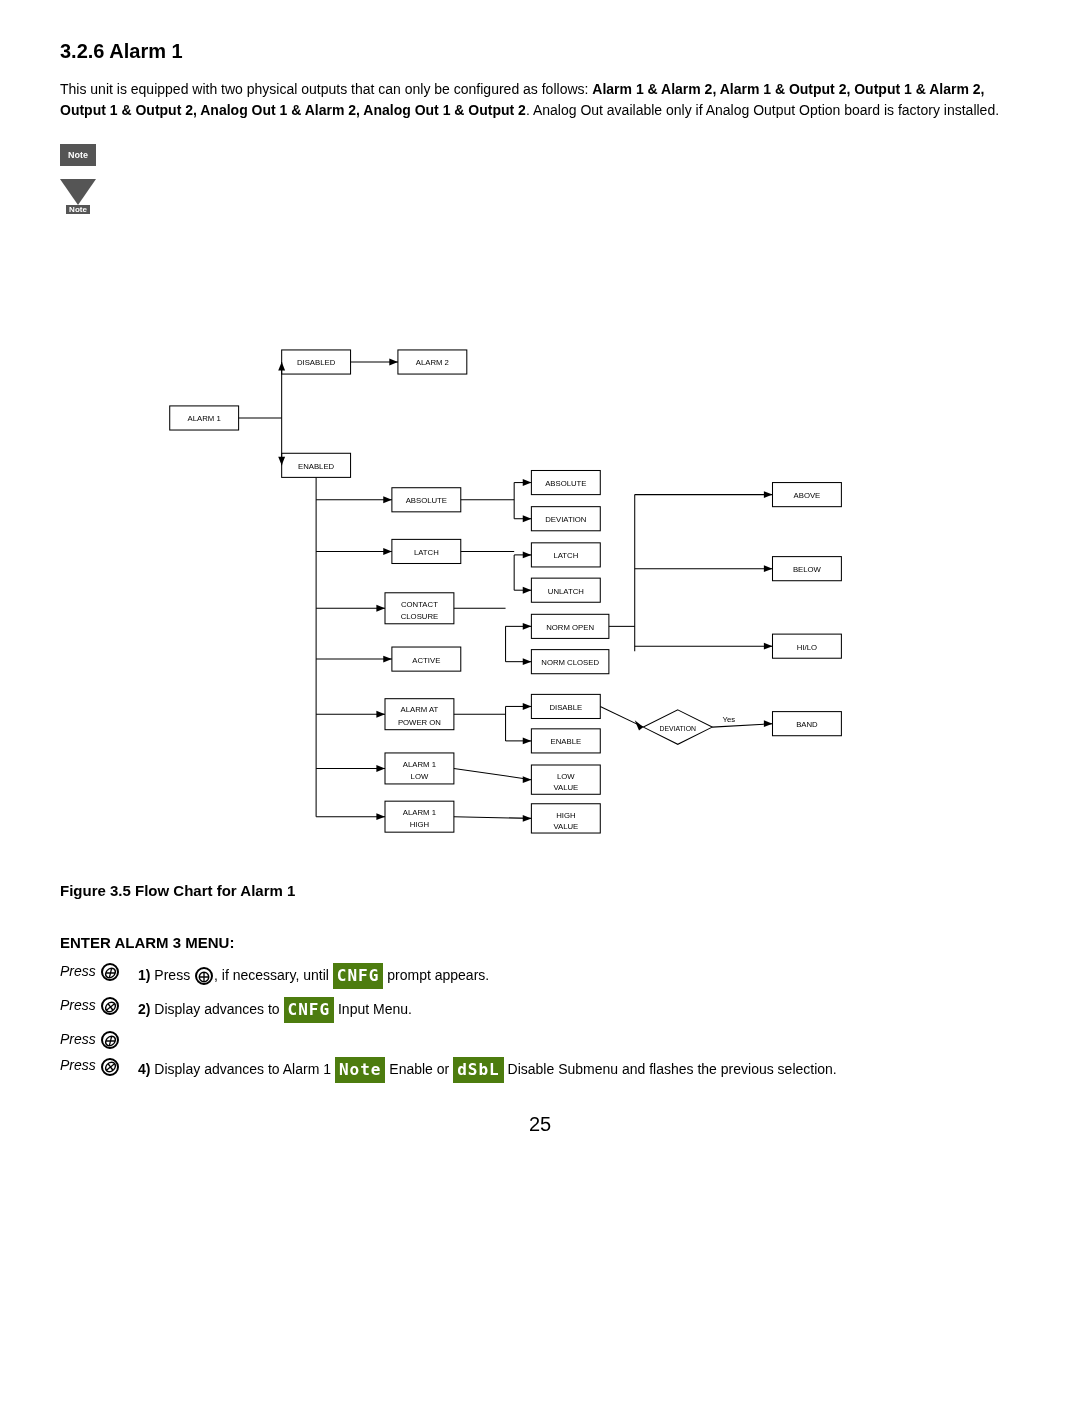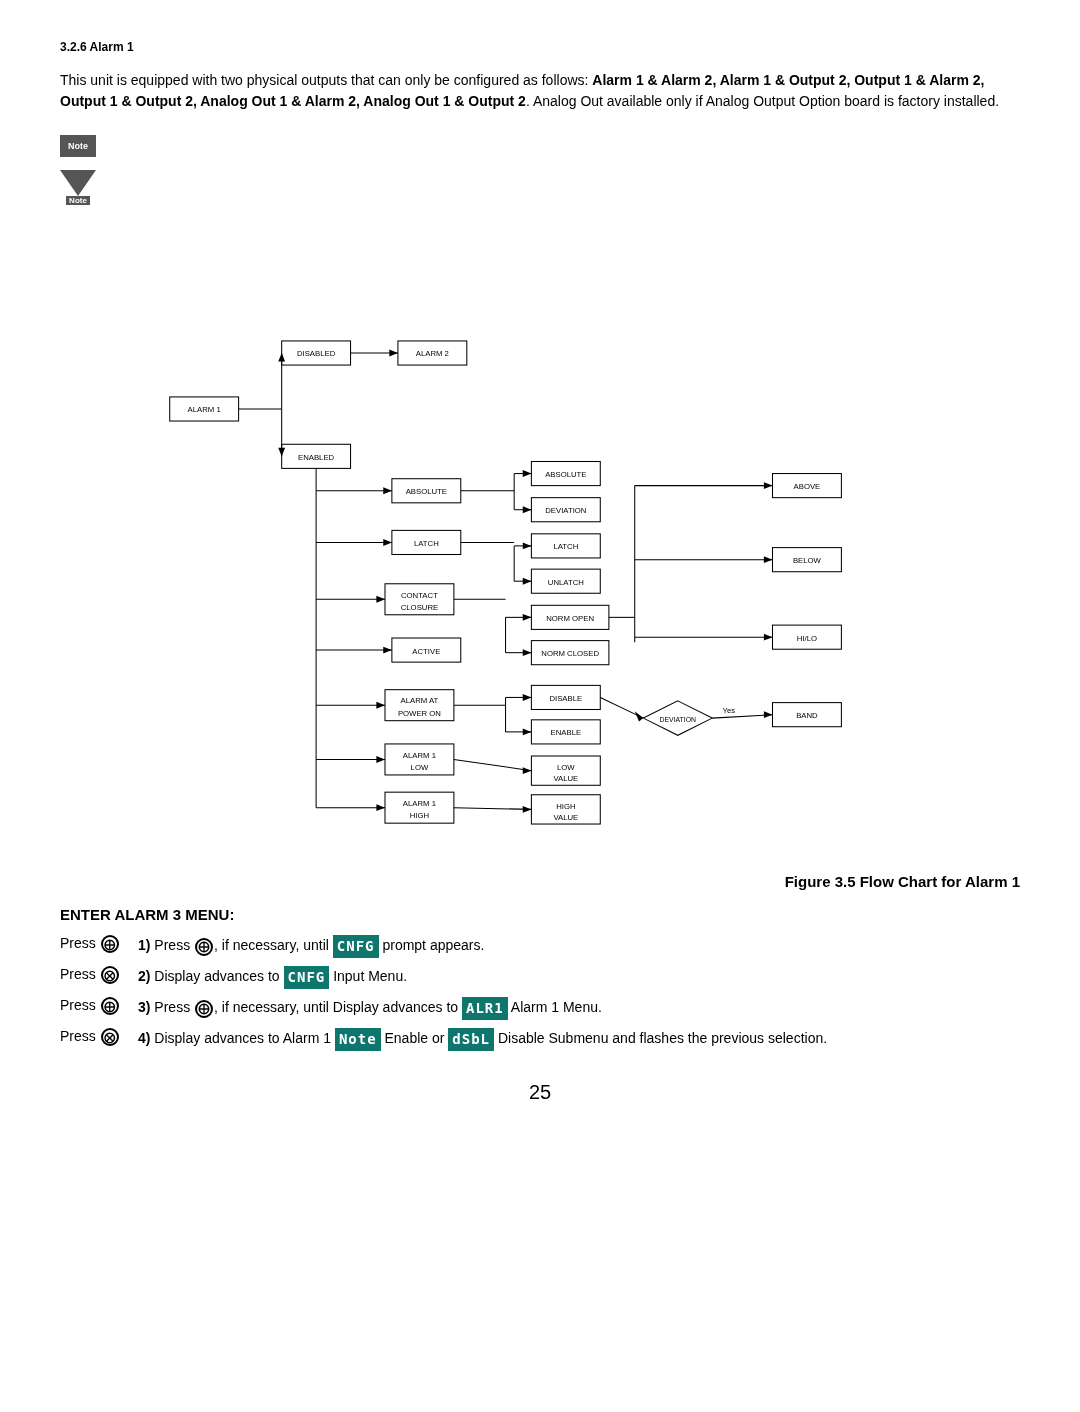--- a/index.html
+++ b/index.html
@@ -5,21 +5,21 @@
     * { box-sizing: border-box; margin: 0; padding: 0; }
     body {
       font-family: Arial, sans-serif;
       font-size: 14px;
       background: #fff;
       color: #000;
       width: 1080px;
       min-height: 1412px;
       padding: 40px 60px;
     }
-    h2 { font-size: 12px; font-weight: bold; margin-bottom: 16px; }
+    h2 { font-size: 20px; font-weight: bold; margin-bottom: 16px; }
     .intro-text { margin-bottom: 22px; line-height: 1.5; }
     .note-block {
       display: flex;
       align-items: flex-start;
       gap: 10px;
       margin-bottom: 12px;
     }
     .note-icon {
       display: inline-flex;
       align-items: center;
@@ -40,55 +40,55 @@
       margin: 24px auto;
       position: relative;
       width: 900px;
       height: 620px;
     }
     .flow-chart-container svg {
       width: 100%;
       height: 100%;
     }
     .figure-caption {
-      text-align: right;
+      text-align: left;
       font-weight: bold;
       font-size: 15px;
-      margin-bottom: 16px;
+      margin-bottom: 35px;
     }
     
     .enter-section { margin-top: 10px; }
     .enter-title { font-weight: bold; font-size: 15px; margin-bottom: 12px; }
     .press-row {
       display: flex;
       gap: 8px;
       margin-bottom: 8px;
       align-items: flex-start;
     }
-    .press-label { font-size: 14px; min-width: 70px; }
+    .press-label { font-size: 14px; min-width: 70px; font-style: italic; }
     .press-step { font-size: 14px; line-height: 1.5; }
     .circle-btn {
       display: inline-flex;
       align-items: center;
       justify-content: center;
       width: 18px;
       height: 18px;
       border: 2px solid #000;
       border-radius: 50%;
       font-size: 11px;
       font-weight: bold;
       vertical-align: middle;
       margin: 0 1px;
     }
     .lcd-display {
       display: inline-block;
-      background: #0f766e;
+      background: #4d7c0f;
       color: #fff;
       font-family: monospace;
-      font-size: 14px;
+      font-size: 16px;
       font-weight: bold;
       padding: 1px 4px;
       letter-spacing: 1px;
       vertical-align: middle;
     }
     .page-number {
       text-align: center;
       margin-top: 30px;
       font-size: 20px;
     }
@@ -306,23 +306,20 @@
 
   <div class="press-row">
     <span class="press-label">Press <span class="circle-btn">⨂</span></span>
     <span class="press-step">
       <strong>2)</strong> Display advances to <span class="lcd-display">CNFG</span> Input Menu.
     </span>
   </div>
 
   <div class="press-row">
     <span class="press-label">Press <span class="circle-btn">⨁</span></span>
-    <span class="press-step">
-      <strong>3)</strong> Press <span class="circle-btn">⨁</span>, if necessary, until Display advances to <span class="lcd-display">ALR1</span> Alarm 1 Menu.
-    </span>
   </div>
 
   <div class="press-row">
     <span class="press-label">Press <span class="circle-btn">⨂</span></span>
     <span class="press-step">
       <strong>4)</strong> Display advances to Alarm 1 <span class="lcd-display">Note</span> Enable or <span class="lcd-display">dSbL</span> Disable Submenu and flashes the previous selection.
     </span>
   </div>
 </div>
 

